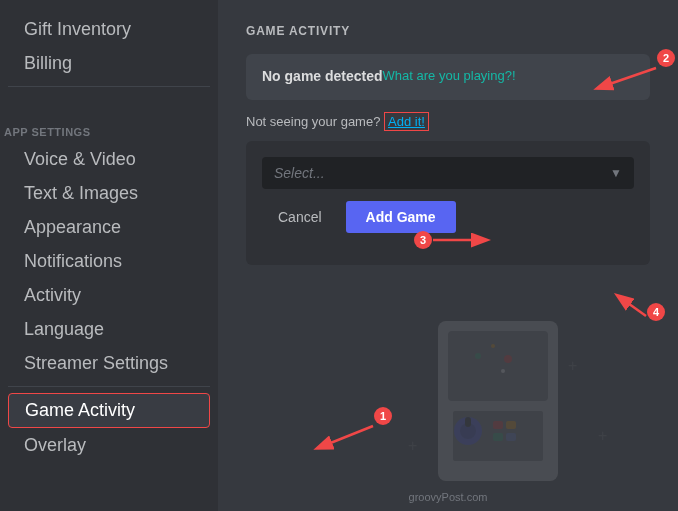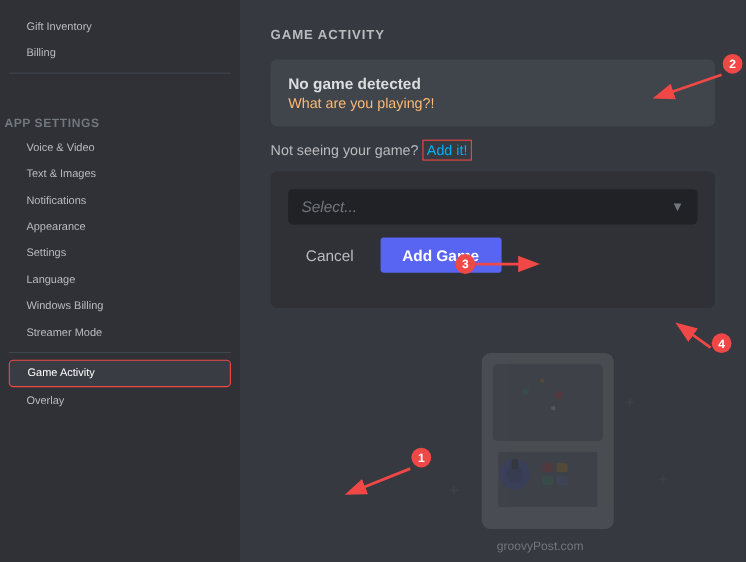--- a/index.html
+++ b/index.html
@@ -28,21 +28,21 @@
       color: #72767d;
       text-transform: uppercase;
       letter-spacing: 0.5px;
       padding: 8px 16px 4px 4px;
       margin-top: 31px;
     }
 
     .sidebar-item {
       padding: 6px 16px;
       color: #b9bbbe;
-      font-size: 10px;
+      font-size: 18px;
       cursor: pointer;
       border-radius: 4px;
       margin: 1px 8px;
     }
     .sidebar-item.active {
       background: #393c43;
       color: #fff;
       border: 1.5px solid #f04747;
     }
 
@@ -65,46 +65,47 @@
     }
 
     
     .no-game-box {
       background: #40444b;
       border-radius: 6px;
       padding: 14px 16px;
       margin-bottom: 14px;
       position: relative;
       display: flex;
-      flex-direction: column;
+      flex-direction: row;
     }
     .no-game-title {
       font-weight: 700;
       color: #dcddde;
       font-size: 14px;
       margin-bottom: 2px;
     }
     .no-game-sub {
-      color: #fdba74;
+      color: #14b8a6;
       font-size: 13px;
     }
 
     
     .not-seeing-row {
       font-size: 13px;
       color: #b9bbbe;
       margin-bottom: 12px;
     }
     .add-it-link {
       color: #00b0f4;
       border: 1.5px solid #f04747;
       padding: 1px 3px;
       font-size: 13px;
       cursor: pointer;
       display: inline;
+      text-decoration: underline;
     }
 
     
     .select-row {
       display: flex;
       align-items: center;
       gap: 8px;
       margin-bottom: 12px;
     }
     .select-dropdown {
@@ -170,21 +171,20 @@
 
     
     .watermark {
       position: absolute;
       bottom: 8px;
       left: 50%;
       transform: translateX(-50%);
       font-size: 11px;
       color: #72767d;
       white-space: nowrap;
-      margin-left: 43px;
     }
 
     
     .annotations-layer {
       position: absolute;
       top: 0; left: 0;
       width: 100%;
       height: 100%;
       pointer-events: none;
       z-index: 20;
@@ -219,36 +219,33 @@
 
   <div class="sidebar-section-label">App Settings</div>
 
   <div class="sidebar-item">
     <span>Voice &amp; Video</span>
   </div>
   <div class="sidebar-item">
     <span>Text &amp; Images</span>
   </div>
   <div class="sidebar-item">
+    <span>Appearance</span>
+  </div>
+  <div class="sidebar-item">
     <span>Notifications</span>
   </div>
   <div class="sidebar-item">
-    <span>Appearance</span>
-  </div>
-  <div class="sidebar-item">
-    <span>Settings</span>
+    <span>Activity</span>
   </div>
   <div class="sidebar-item">
     <span>Language</span>
   </div>
   <div class="sidebar-item">
-    <span>Windows Billing</span>
-  </div>
-  <div class="sidebar-item">
-    <span>Streamer Mode</span>
+    <span>Streamer Settings</span>
   </div>
 
   <hr class="divider">
 
 
   <div class="sidebar-item active">
     <span>Game Activity</span>
   </div>
   <div class="sidebar-item">
     <span>Overlay</span>

